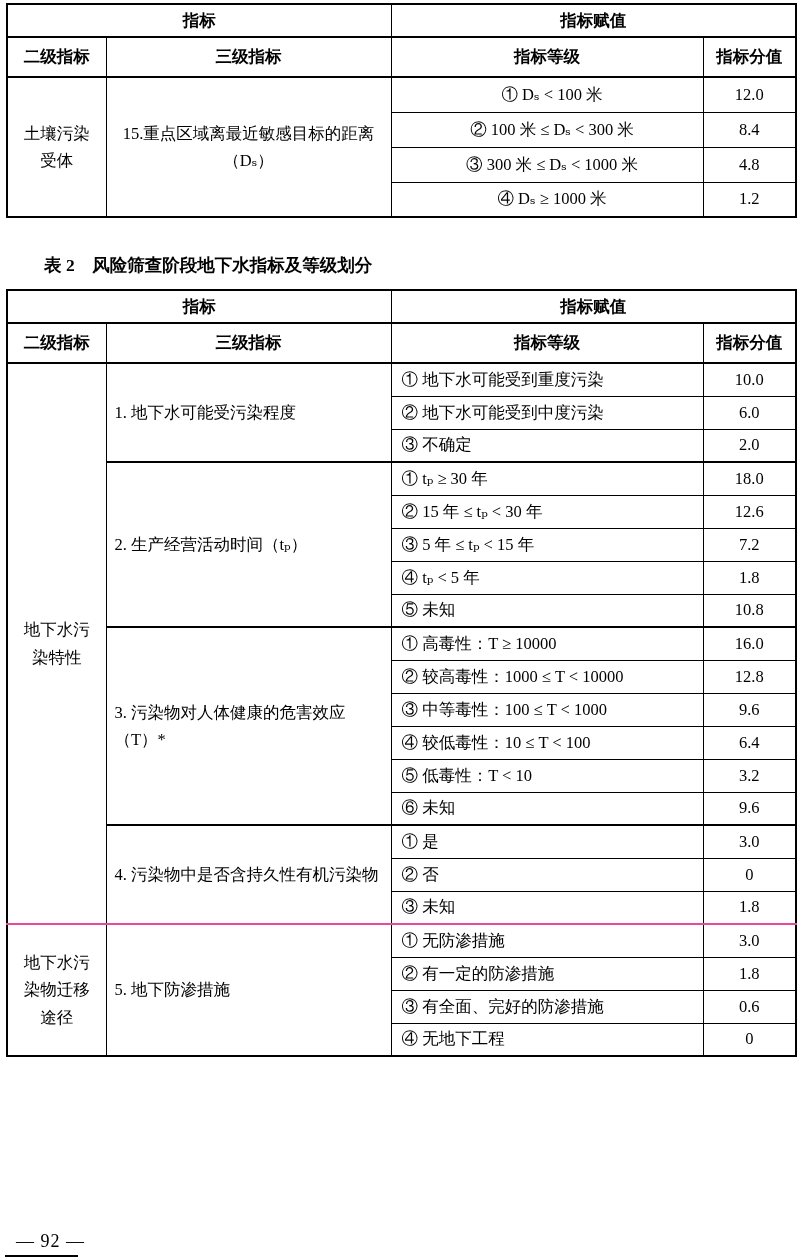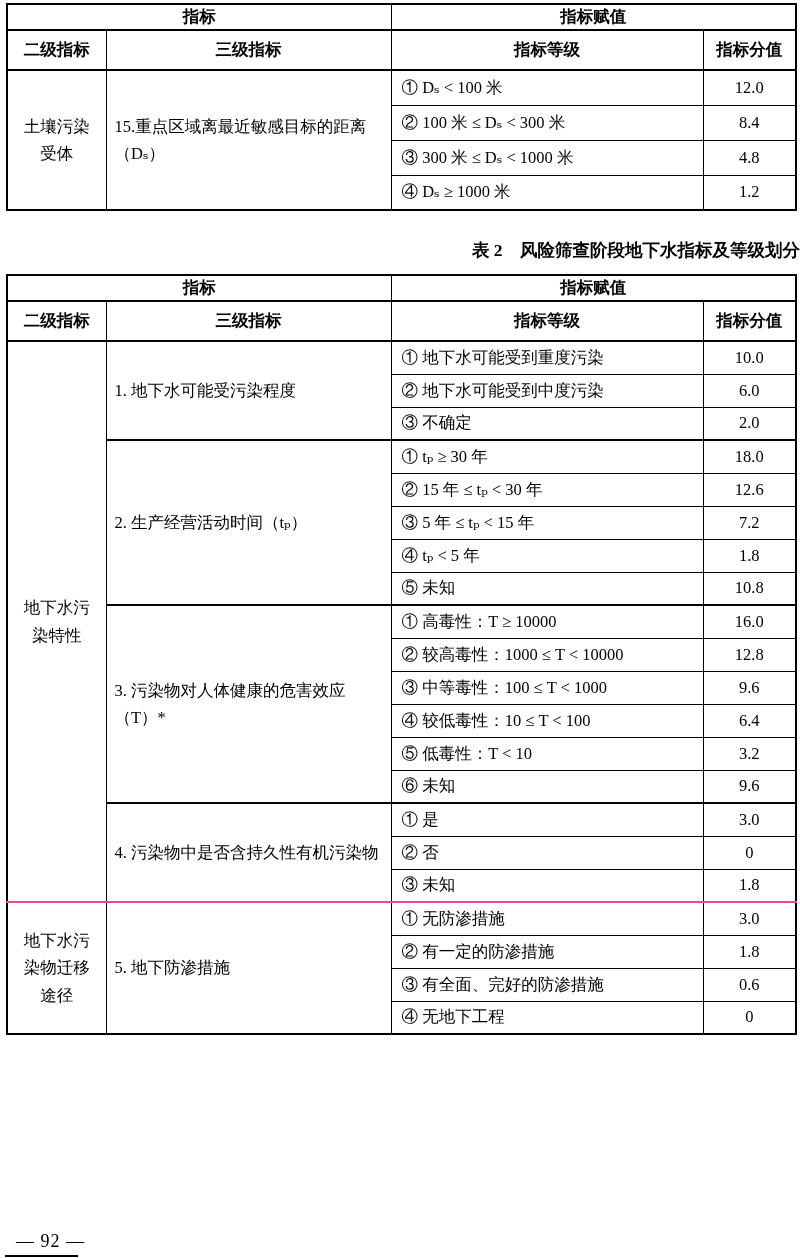--- a/index.html
+++ b/index.html
@@ -23,23 +23,23 @@
   table.ind th, table.ind td {
     border:1px solid #000;
     font-size:16.5px;
     vertical-align:middle;
   }
   table.ind th {
     font-weight:bold;
     text-align:center;
     line-height:1.2;
   }
-  tr.h1 th { height:26px; border-bottom:2px solid #000;text-align:center; }
+  tr.h1 th { height:33px; border-bottom:2px solid #000;text-align:center; }
   tr.h2 th { height:40px; border-bottom:2px solid #000;font-family:Liberation Serif, serif; }
-  table.t1 td { height:35px; }
+  table.t1 td { height:35px;text-align:center; }
   table.t2 td { height:33px; }
   td.l2 {
     text-align:center;
     padding:0 13px;
     line-height:1.65;
     margin-top:20px;
   }
   td.l3 {
     text-align:left;
     padding:2px 8px;
@@ -54,25 +54,26 @@
   tr.sec-top  > td { border-top:2px solid #ec4899; }
 
   .note {
     width:782px;
     margin:13px 0 0 10px;
     font-size:16.5px;
     line-height:27px;
     text-align:justify;
   }
   .t2-title {
-    margin-top:26px;
-    text-align:right;
+    margin-top:34px;
+    text-align:left;
     font-weight:bold;
     font-size:17.5px;
     line-height:26px;
+    padding-left:44px;
   }
   table.t2 { margin-top:11px; }
 
   .page-number {
     position:absolute;
     left:16px; top:1231px;
     font-size:18px;
     letter-spacing:1px;
   }
   .next-table-edge {

